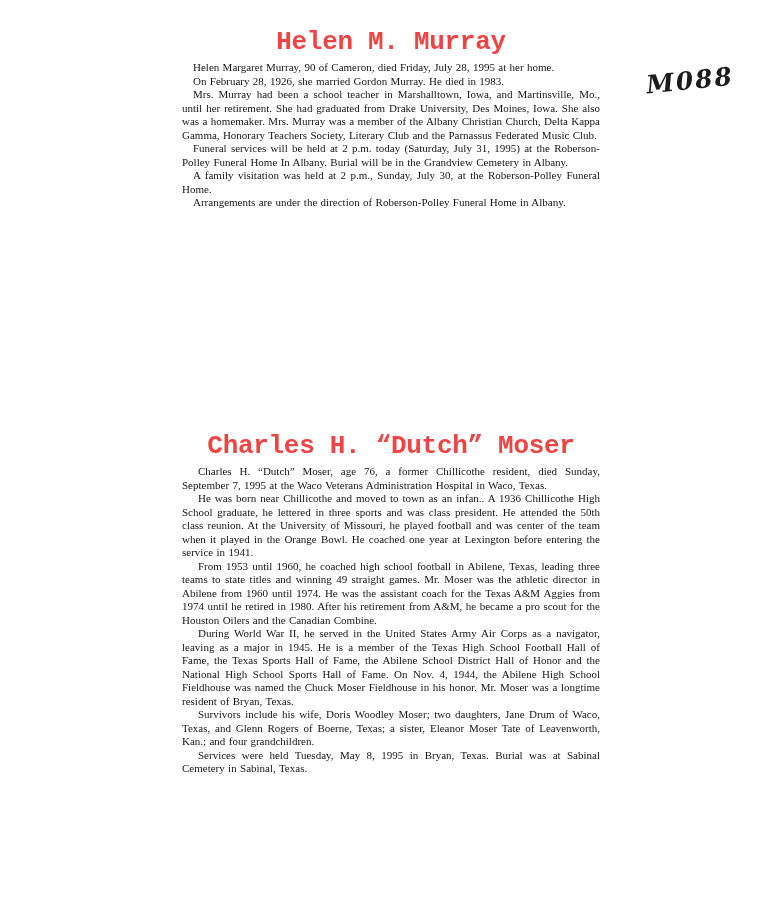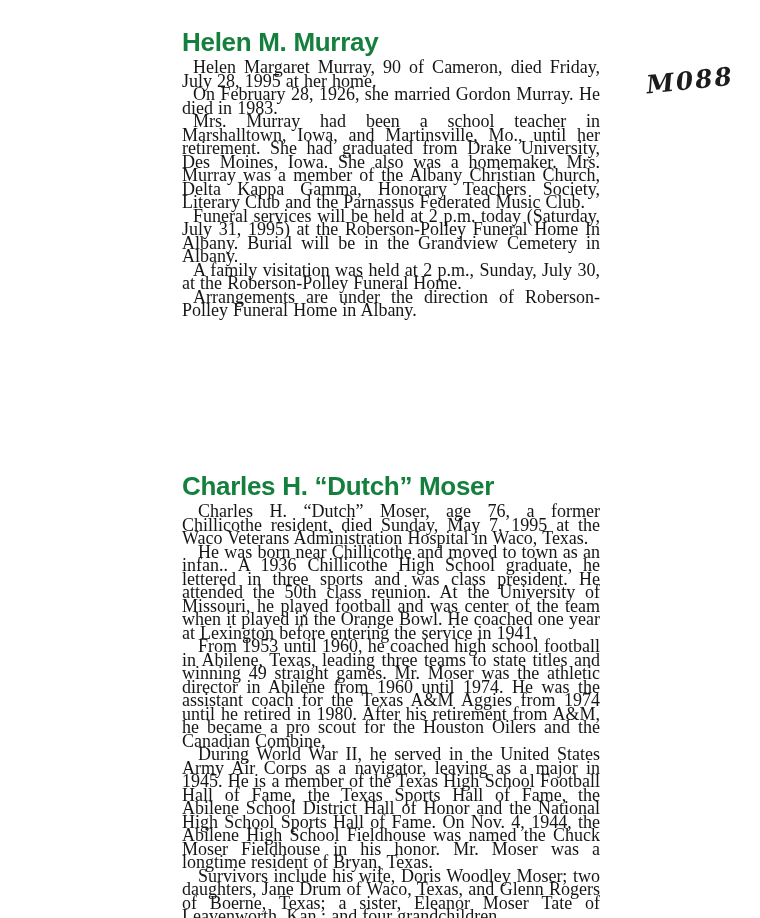--- a/index.html
+++ b/index.html
@@ -15,34 +15,34 @@
     overflow: hidden;
     font-family: "Liberation Serif", serif;
     color: #151515;
   }
   .obit {
     position: absolute;
     left: 182px;
     width: 418px;
   }
   .obit-1 { top: 28px; }
-  .obit-2 { top: 472px; }
+  .obit-2 { top: 432px; }
   .obit h1 {
-    font-family: Liberation Sans, sans-serif;
+    font-family: Liberation Mono, monospace;
     font-weight: bold;
     font-size: 26px;
     line-height: 28px;
-    text-align: left;
+    text-align: center;
     letter-spacing: -0.3px;
     margin: 0 0 5px 0;
-    color: #15803d;
+    color: #ef4444;
   }
   .obit p {
     margin: 0;
-    font-size: 18px;
+    font-size: 11px;
     line-height: 13.5px;
     text-align: justify;
     word-spacing: 0.6px;
   }
   .obit-1 p { text-indent: 11px; }
   .obit-2 p { text-indent: 16px; }
   .annotation {
     position: absolute;
     left: 646px;
     top: 66px;
@@ -67,21 +67,21 @@
     <p>Helen Margaret Murray, 90 of Cameron, died Friday, July 28, 1995 at her home.</p>
     <p>On February 28, 1926, she married Gordon Murray. He died in 1983.</p>
     <p>Mrs. Murray had been a school teacher in Marshalltown, Iowa, and Martinsville, Mo., until her retirement. She had graduated from Drake University, Des Moines, Iowa. She also was a homemaker. Mrs. Murray was a member of the Albany Christian Church, Delta Kappa Gamma, Honorary Teachers Society, Literary Club and the Parnassus Federated Music Club.</p>
     <p>Funeral services will be held at 2 p.m. today (Saturday, July 31, 1995) at the Roberson-Polley Funeral Home In Albany. Burial will be in the Grandview Cemetery in Albany.</p>
     <p>A family visitation was held at 2 p.m., Sunday, July 30, at the Roberson-Polley Funeral Home.</p>
     <p>Arrangements are under the direction of Roberson-Polley Funeral Home in Albany.</p>
   </article>
 
   <article class="obit obit-2">
     <h1>Charles H. “Dutch” Moser</h1>
-    <p>Charles H. “Dutch” Moser, age 76, a former Chillicothe resident, died Sunday, May 7, 1995 at the Waco Veterans Administration Hospital in Waco, Texas.</p>
+    <p>Charles H. “Dutch” Moser, age 76, a former Chillicothe resident, died Sunday, September 7, 1995 at the Waco Veterans Administration Hospital in Waco, Texas.</p>
     <p>He was born near Chillicothe and moved to town as an infan.. A 1936 Chillicothe High School graduate, he lettered in three sports and was class president. He attended the 50th class reunion. At the University of Missouri, he played football and was center of the team when it played in the Orange Bowl. He coached one year at Lexington before entering the service in 1941.</p>
     <p>From 1953 until 1960, he coached high school football in Abilene, Texas, leading three teams to state titles and winning 49 straight games. Mr. Moser was the athletic director in Abilene from 1960 until 1974. He was the assistant coach for the Texas A&amp;M Aggies from 1974 until he retired in 1980. After his retirement from A&amp;M, he became a pro scout for the Houston Oilers and the Canadian Combine.</p>
     <p>During World War II, he served in the United States Army Air Corps as a navigator, leaving as a major in 1945. He is a member of the Texas High School Football Hall of Fame, the Texas Sports Hall of Fame, the Abilene School District Hall of Honor and the National High School Sports Hall of Fame. On Nov. 4, 1944, the Abilene High School Fieldhouse was named the Chuck Moser Fieldhouse in his honor. Mr. Moser was a longtime resident of Bryan, Texas.</p>
     <p>Survivors include his wife, Doris Woodley Moser; two daughters, Jane Drum of Waco, Texas, and Glenn Rogers of Boerne, Texas; a sister, Eleanor Moser Tate of Leavenworth, Kan.; and four grandchildren.</p>
     <p>Services were held Tuesday, May 8, 1995 in Bryan, Texas. Burial was at Sabinal Cemetery in Sabinal, Texas.</p>
   </article>
 
 </div>
 
 </body></html>

